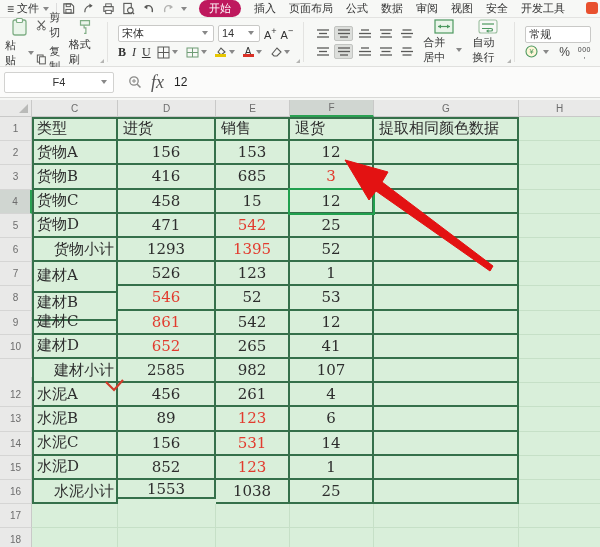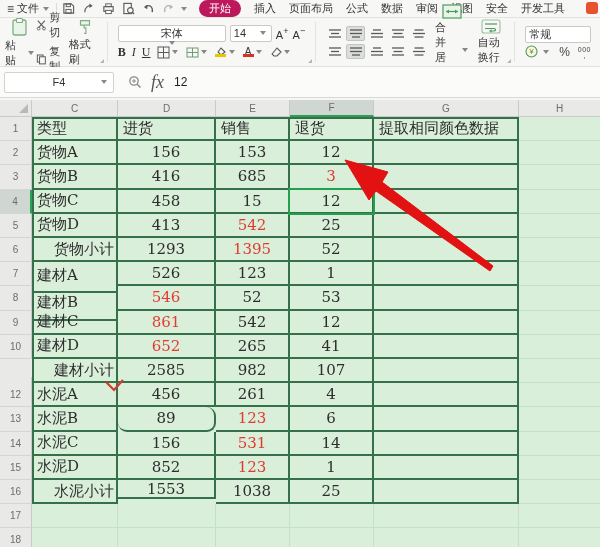--- a/index.html
+++ b/index.html
@@ -161,21 +161,21 @@
           <path d="M9 8 v3 h2 v6 h-2" fill="none" stroke="#7fae85" stroke-width="1.3"></path>
         </svg>
       <span>格式刷</span>
     </div>
   </div>
   <div class="gsep"></div>
 
   <div class="group cornered">
     <div class="fontstack">
       <div class="fontrow1">
-        <span class="combo" style="width:108px;flex-direction:column;">
+        <span class="combo" style="width:96px;">
             <span>宋体</span>
             <span class="caret"></span>
           </span>
         <span class="combo" style="width:42px;">
             <span>14</span>
             <span class="caret"></span>
           </span>
         <span class="abtn">
             <span><span>A</span><sup>+</sup></span>
           </span>
@@ -411,21 +411,21 @@
     <div class="cell lt ac" style="left: 519px; top: 65.4px; width: 82px; height: 24.2px;"></div>
     <div class="rowhead sel" style="top: 89.6px; height: 24.2px;">4</div>
     <div class="cell tb al" style="left: 32px; top: 89.6px; width: 86px; height: 24.2px;">货物C</div>
     <div class="cell tb ac" style="left: 118px; top: 89.6px; width: 98px; height: 24.2px;">458</div>
     <div class="cell tb ac" style="left: 216px; top: 89.6px; width: 74px; height: 24.2px;">15</div>
     <div class="cell tb ac" style="left: 290px; top: 89.6px; width: 84px; height: 24.2px;">12</div>
     <div class="cell tb ac" style="left: 374px; top: 89.6px; width: 145px; height: 24.2px;"></div>
     <div class="cell lt ac" style="left: 519px; top: 89.6px; width: 82px; height: 24.2px;"></div>
     <div class="rowhead" style="top: 113.8px; height: 24.2px;">5</div>
     <div class="cell tb al" style="left: 32px; top: 113.8px; width: 86px; height: 24.2px;">货物D</div>
-    <div class="cell tb ac" style="left: 118px; top: 113.8px; width: 98px; height: 24.2px;">413</div>
+    <div class="cell tb ac" style="left: 118px; top: 113.8px; width: 98px; height: 24.2px;">471</div>
     <div class="cell tb ac red" style="left: 216px; top: 113.8px; width: 74px; height: 24.2px;">542</div>
     <div class="cell tb ac" style="left: 290px; top: 113.8px; width: 84px; height: 24.2px;">25</div>
     <div class="cell tb ac" style="left: 374px; top: 113.8px; width: 145px; height: 24.2px;"></div>
     <div class="cell lt ac" style="left: 519px; top: 113.8px; width: 82px; height: 24.2px;"></div>
     <div class="rowhead" style="top: 138px; height: 24.2px;">6</div>
     <div class="cell tb ar" style="left: 32px; top: 138px; width: 86px; height: 24.2px;">货物小计</div>
     <div class="cell tb ac" style="left: 118px; top: 138px; width: 98px; height: 24.2px;">1293</div>
     <div class="cell tb ac red" style="left: 216px; top: 138px; width: 74px; height: 24.2px;">1395</div>
     <div class="cell tb ac" style="left: 290px; top: 138px; width: 84px; height: 24.2px;">52</div>
     <div class="cell tb ac" style="left: 374px; top: 138px; width: 145px; height: 24.2px;"></div>
@@ -467,21 +467,21 @@
     <div class="cell lt ac" style="left: 519px; top: 259px; width: 82px; height: 24.2px;"></div>
     <div class="rowhead" style="top: 283.2px; height: 24.2px;">12</div>
     <div class="cell tb al" style="left: 32px; top: 283.2px; width: 86px; height: 24.2px;">水泥A</div>
     <div class="cell tb ac" style="left: 118px; top: 283.2px; width: 98px; height: 24.2px;">456</div>
     <div class="cell tb ac" style="left: 216px; top: 283.2px; width: 74px; height: 24.2px;">261</div>
     <div class="cell tb ac" style="left: 290px; top: 283.2px; width: 84px; height: 24.2px;">4</div>
     <div class="cell tb ac" style="left: 374px; top: 283.2px; width: 145px; height: 24.2px;"></div>
     <div class="cell lt ac" style="left: 519px; top: 283.2px; width: 82px; height: 24.2px;"></div>
     <div class="rowhead" style="top: 307.4px; height: 24.2px;">13</div>
     <div class="cell tb al" style="left: 32px; top: 307.4px; width: 86px; height: 24.2px;">水泥B</div>
-    <div class="cell tb ac" style="left: 118px; top: 307.4px; width: 98px; height: 24.2px; border-radius: 9px;">89</div>
+    <div class="cell tb ac" style="left: 118px; top: 307.4px; width: 98px; height: 24.2px;">89</div>
     <div class="cell tb ac red" style="left: 216px; top: 307.4px; width: 74px; height: 24.2px;">123</div>
     <div class="cell tb ac" style="left: 290px; top: 307.4px; width: 84px; height: 24.2px;">6</div>
     <div class="cell tb ac" style="left: 374px; top: 307.4px; width: 145px; height: 24.2px;"></div>
     <div class="cell lt ac" style="left: 519px; top: 307.4px; width: 82px; height: 24.2px;"></div>
     <div class="rowhead" style="top: 331.6px; height: 24.2px;">14</div>
     <div class="cell tb al" style="left: 32px; top: 331.6px; width: 86px; height: 24.2px;">水泥C</div>
     <div class="cell tb ac" style="left: 118px; top: 331.6px; width: 98px; height: 24.2px;">156</div>
     <div class="cell tb ac red" style="left: 216px; top: 331.6px; width: 74px; height: 24.2px;">531</div>
     <div class="cell tb ac" style="left: 290px; top: 331.6px; width: 84px; height: 24.2px;">14</div>
     <div class="cell tb ac" style="left: 374px; top: 331.6px; width: 145px; height: 24.2px;"></div>

